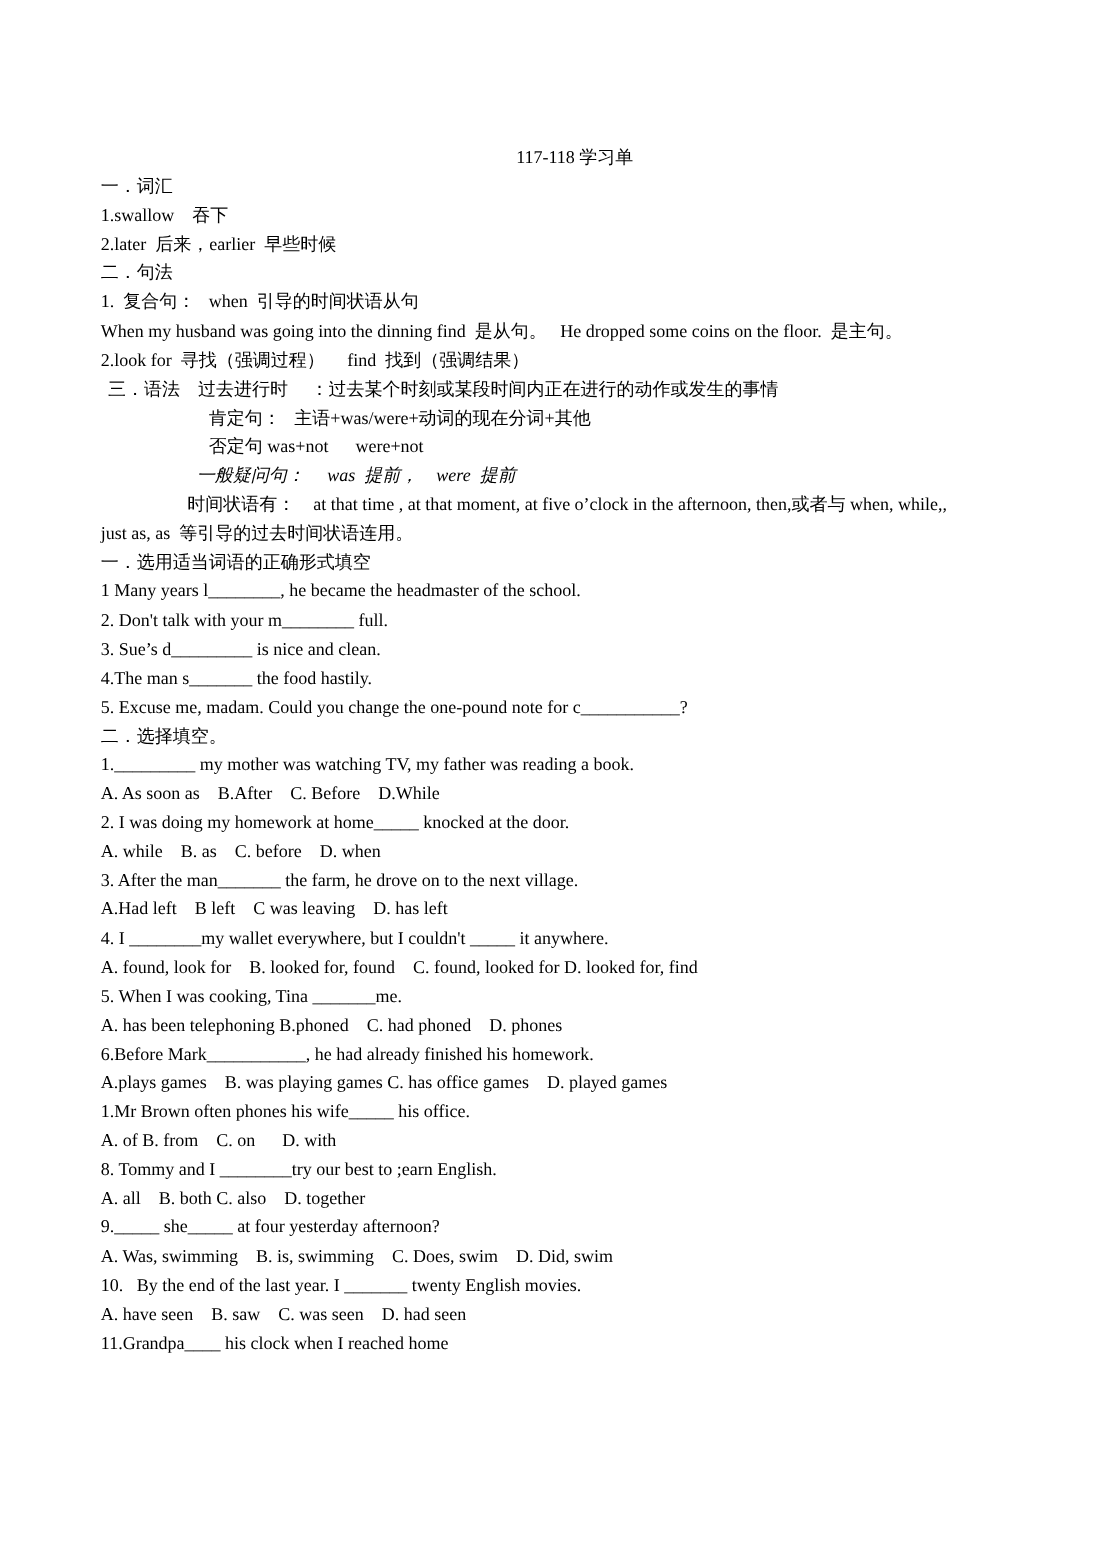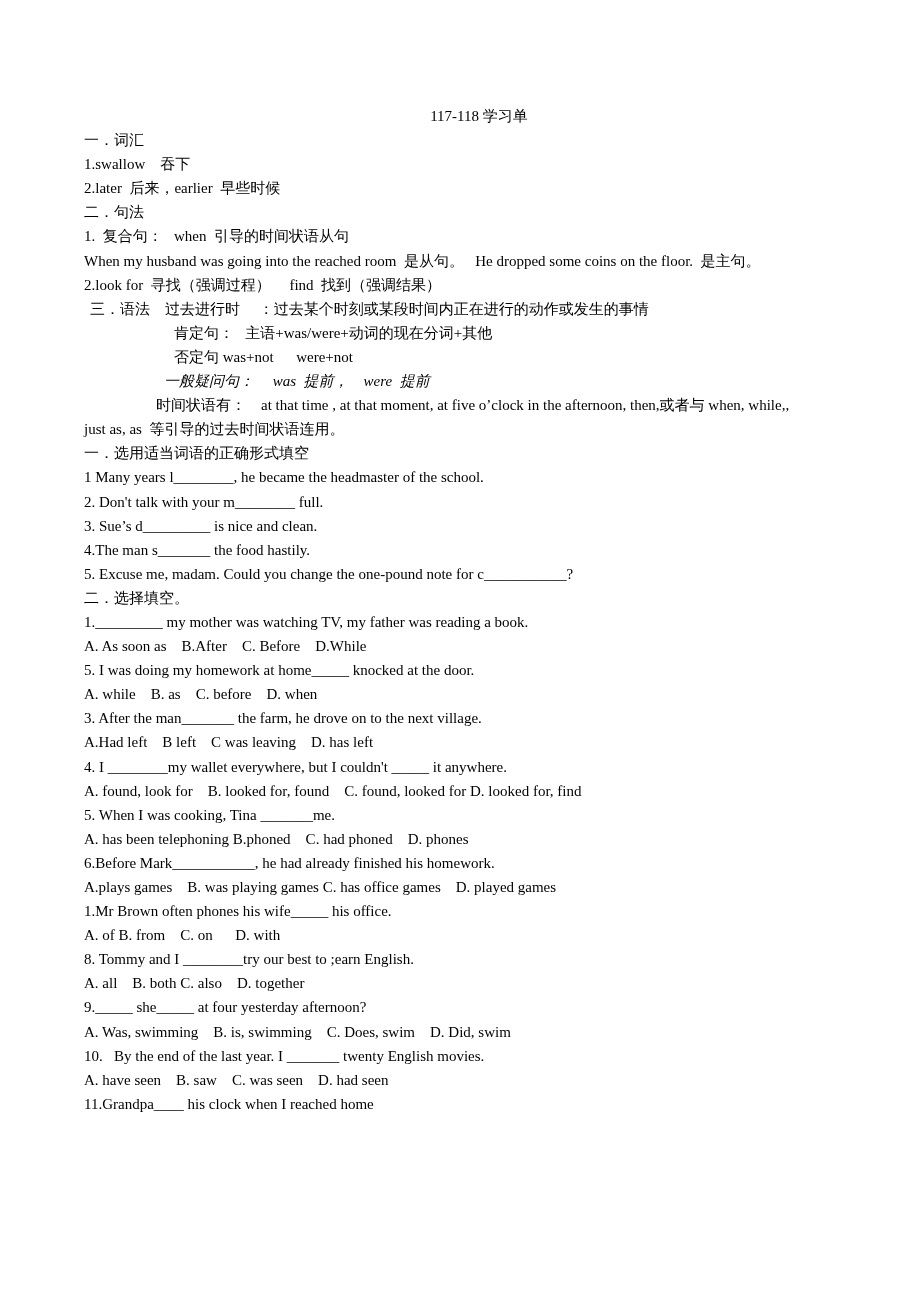--- a/index.html
+++ b/index.html
@@ -1,42 +1,42 @@
 <!DOCTYPE html>
 <html><head>
   <meta charset="utf-8">
   <style>
     html, body { margin: 0; padding: 0; background: #ffffff; }
     body {
       width: 920px; height: 1302px; position: relative; overflow: hidden;
       font-family: "Liberation Serif", "DejaVu Serif", serif;
       color: #000; font-size: 15px;
     }
-    .page { position: absolute; left: 84px; top: 104px; width: 760px; }
+    .page { position: absolute; left: 84px; top: 120px; width: 760px; }
     .line { height: 24.1px; line-height: 24.1px; white-space: pre; }
     .center { text-align: center; }
     .title { padding-left: 30px; }
     .ind1 { padding-left: 6px; }
     .ind2 { padding-left: 90px; }
     .ind3 { padding-left: 80px; font-style: italic; }
     .ind4 { padding-left: 72px; }
   </style>
 </head>
 <body>
 
 <div class="page">
   <div class="line center title">117-118 学习单</div>
 
   <div class="line">一．词汇</div>
   <div class="line">1.swallow    吞下</div>
   <div class="line">2.later  后来，earlier  早些时候</div>
 
   <div class="line">二．句法</div>
   <div class="line">1.  复合句：   when  引导的时间状语从句</div>
-  <div class="line">When my husband was going into the reached room  是从句。   He dropped some coins on the floor.  是主句。</div>
+  <div class="line">When my husband was going into the dinning find  是从句。   He dropped some coins on the floor.  是主句。</div>
   <div class="line">2.look for  寻找（强调过程）     find  找到（强调结果）</div>
 
   <div class="line ind1">三．语法    过去进行时     ：过去某个时刻或某段时间内正在进行的动作或发生的事情</div>
   <div class="line ind2">肯定句：   主语+was/were+动词的现在分词+其他</div>
   <div class="line ind2">否定句 was+not      were+not</div>
   <div class="line ind3">一般疑问句：     was  提前，    were  提前</div>
   <div class="line ind4">时间状语有：    at that time , at that moment, at five o’clock in the afternoon, then,或者与 when, while,,</div>
   <div class="line">just as, as  等引导的过去时间状语连用。</div>
 
 
@@ -44,21 +44,21 @@
   <div class="line">1 Many years l________, he became the headmaster of the school.</div>
   <div class="line">2. Don't talk with your m________ full.</div>
   <div class="line">3. Sue’s d_________ is nice and clean.</div>
   <div class="line">4.The man s_______ the food hastily.</div>
   <div class="line">5. Excuse me, madam. Could you change the one-pound note for c___________?</div>
 
   <div class="line">二．选择填空。</div>
 
   <div class="line">1._________ my mother was watching TV, my father was reading a book.</div>
   <div class="line">A. As soon as    B.After    C. Before    D.While</div>
-  <div class="line">5. I was doing my homework at home_____ knocked at the door.</div>
+  <div class="line">2. I was doing my homework at home_____ knocked at the door.</div>
   <div class="line">A. while    B. as    C. before    D. when</div>
   <div class="line">3. After the man_______ the farm, he drove on to the next village.</div>
   <div class="line">A.Had left    B left    C was leaving    D. has left</div>
   <div class="line">4. I ________my wallet everywhere, but I couldn't _____ it anywhere.</div>
   <div class="line">A. found, look for    B. looked for, found    C. found, looked for D. looked for, find</div>
   <div class="line">5. When I was cooking, Tina _______me.</div>
   <div class="line">A. has been telephoning B.phoned    C. had phoned    D. phones</div>
   <div class="line">6.Before Mark___________, he had already finished his homework.</div>
   <div class="line">A.plays games    B. was playing games C. has office games    D. played games</div>
   <div class="line">1.Mr Brown often phones his wife_____ his office.</div>

